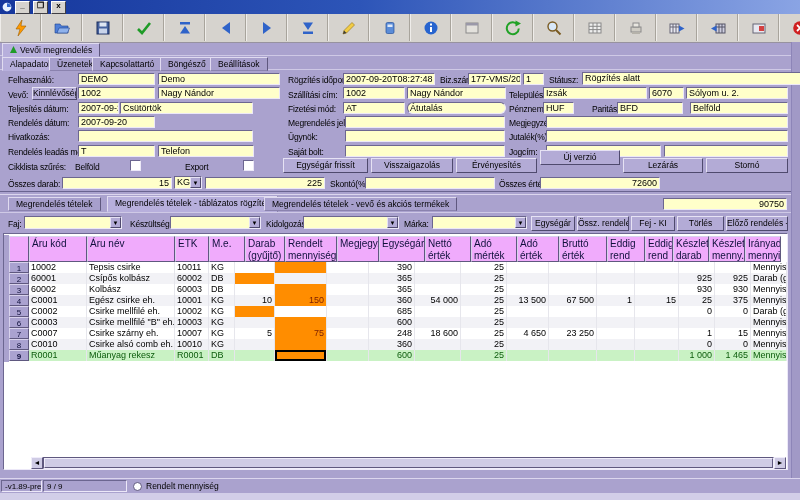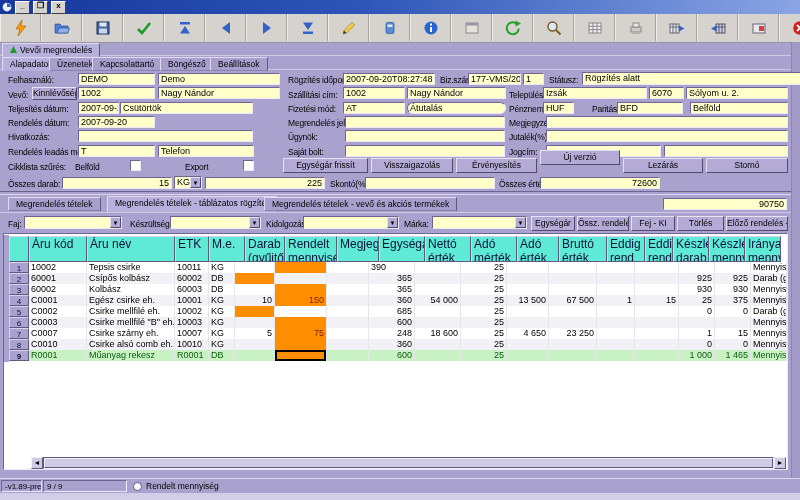--- a/index.html
+++ b/index.html
@@ -34,22 +34,22 @@
     font-size:8.5px;line-height:13px;text-align:center;box-sizing:border-box;white-space:nowrap;overflow:hidden;z-index:2}
   .btn.sm{height:13px;line-height:11px}
   .chk{position:absolute;width:11px;height:11px;background:#fff;
     border:1px solid;border-color:#6c6690 #ece8f8 #ece8f8 #6c6690;box-sizing:border-box;z-index:2}
   .sep{position:absolute;left:0;width:800px;height:2px;border-top:1px solid #6a6490;border-bottom:1px solid #dcd6ee}
   
   .pane{position:absolute;left:3px;top:233px;width:785px;height:237px;background:#fff;
     border:1px solid;border-color:#6c6690 #ece8f8 #ece8f8 #6c6690;box-sizing:border-box}
   .lstrip{position:absolute;left:0;top:1px;width:5px;height:127px;background:#aaa2ce}
   .thead{position:absolute;left:5px;top:2px;display:flex;width:778px;overflow:hidden}
-  .th{flex:none;height:26px;background:#5eead4;border:1px solid;border-color:#d8d2ec #5f587f #5f587f #d8d2ec;
-    font-size:12px;line-height:1.15;padding:1px 2px;box-sizing:border-box;overflow:hidden;color:#10103c}
+  .th{flex:none;height:26px;background:#f0abfc;border:1px solid;border-color:#d8d2ec #5f587f #5f587f #d8d2ec;
+    font-size:10px;line-height:1.15;padding:1px 2px;box-sizing:border-box;overflow:hidden;color:#10103c}
   .tbody{position:absolute;left:5px;top:28px;width:778px;overflow:hidden}
   .tr{display:flex;height:11px;background:#fff}
   .tr.alt{background:#f2f2f6}
   .tr.green{background:#c9f2c4}
   .tr.green .td{color:#0c5c0c}
   .td{flex:none;height:11px;font-size:9px;line-height:11px;padding:0 2px;box-sizing:border-box;
     overflow:hidden;white-space:nowrap;border-right:1px solid #e6e6ec}
   .td.tg{background:#aaa2d0;border:1px solid;border-color:#d8d2ec #5f587f #5f587f #d8d2ec;
     text-align:center;font-size:8px;color:#10103c}
   .tr.green .td.tg{font-weight:bold;color:#10103c}
@@ -354,21 +354,21 @@
     <div class="tbody" id="tbody">
         <div class="tr">
           <div class="td tg" style="width: 20px; text-align: center;">1</div>
           <div class="td" style="width: 58px;">10002</div>
           <div class="td" style="width: 88px;">Tepsis csirke</div>
           <div class="td" style="width: 34px;">10011</div>
           <div class="td" style="width: 26px;">KG</div>
           <div class="td" style="width: 40px; text-align: right;"></div>
           <div class="td orange" style="width: 52px; text-align: right;"></div>
           <div class="td" style="width: 42px;"></div>
-          <div class="td" style="width: 46px; ">390</div>
+          <div class="td" style="width: 46px; text-align: right;">390</div>
           <div class="td" style="width: 46px; text-align: right;"></div>
           <div class="td" style="width: 46px; text-align: right;">25</div>
           <div class="td" style="width: 42px; text-align: right;"></div>
           <div class="td" style="width: 48px; text-align: right;"></div>
           <div class="td" style="width: 38px; text-align: right;"></div>
           <div class="td" style="width: 44px; text-align: right;"></div>
           <div class="td" style="width: 36px; text-align: right;"></div>
           <div class="td" style="width: 36px; text-align: right;"></div>
           <div class="td" style="width: 36px;">Mennyiség</div>
         </div>

